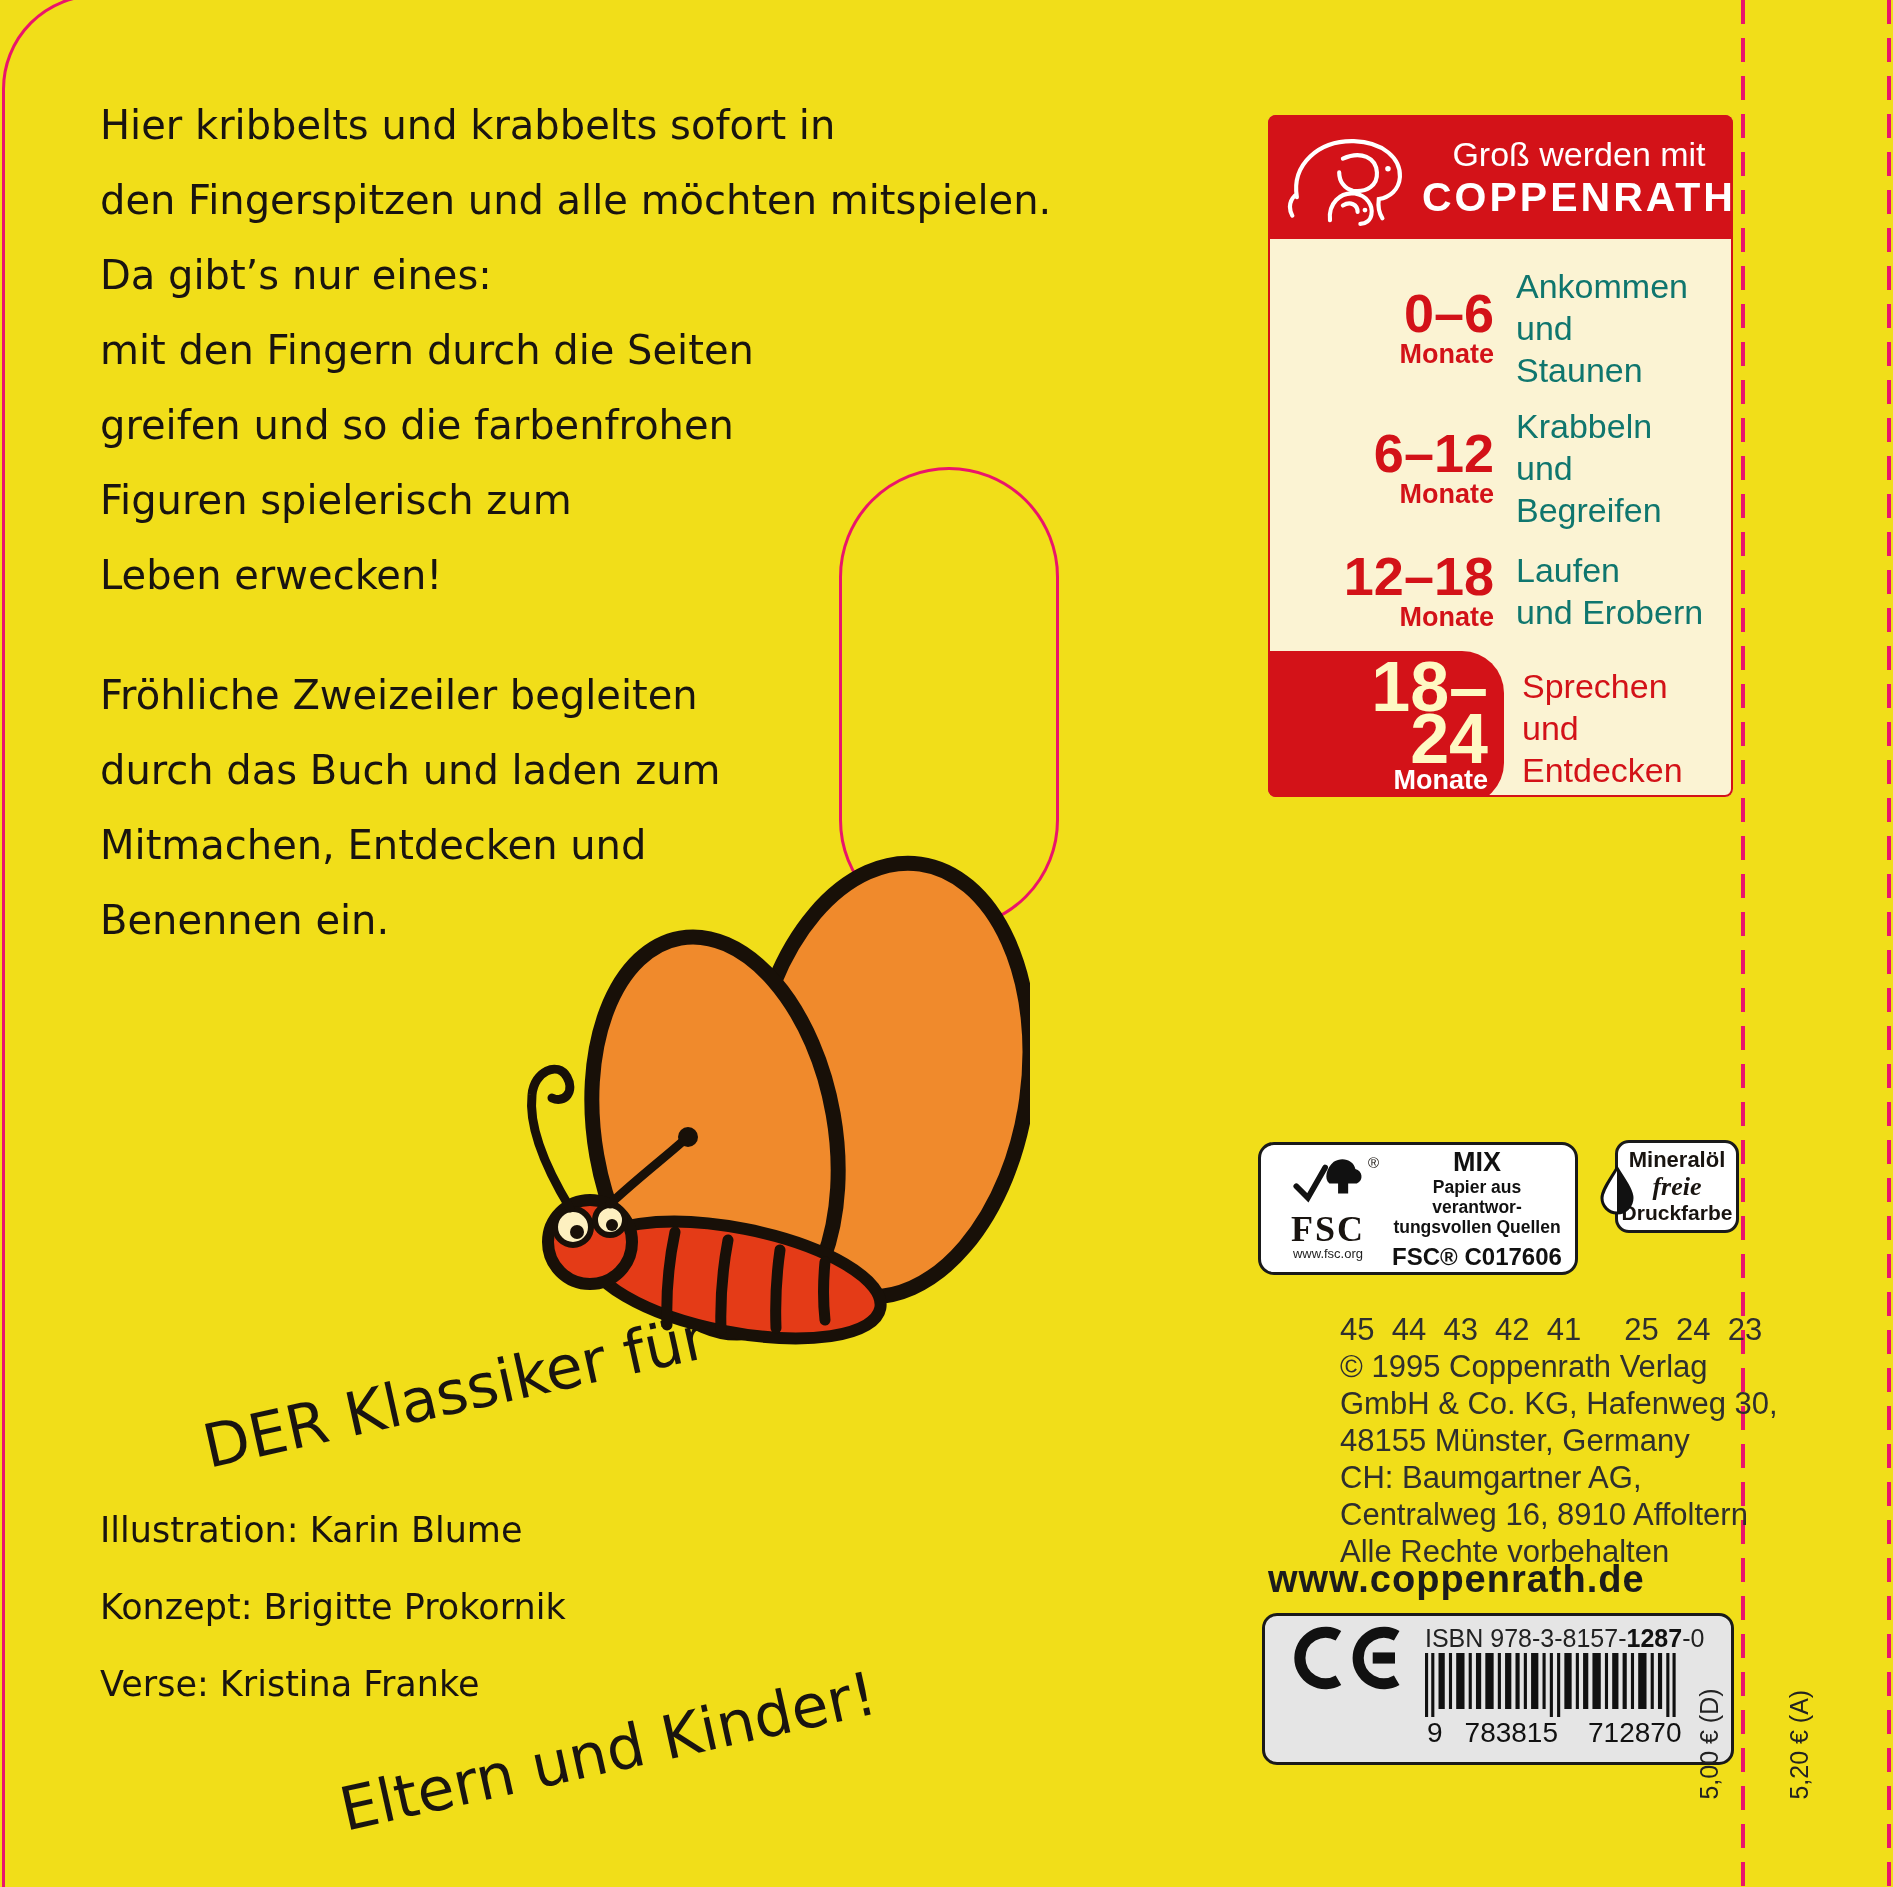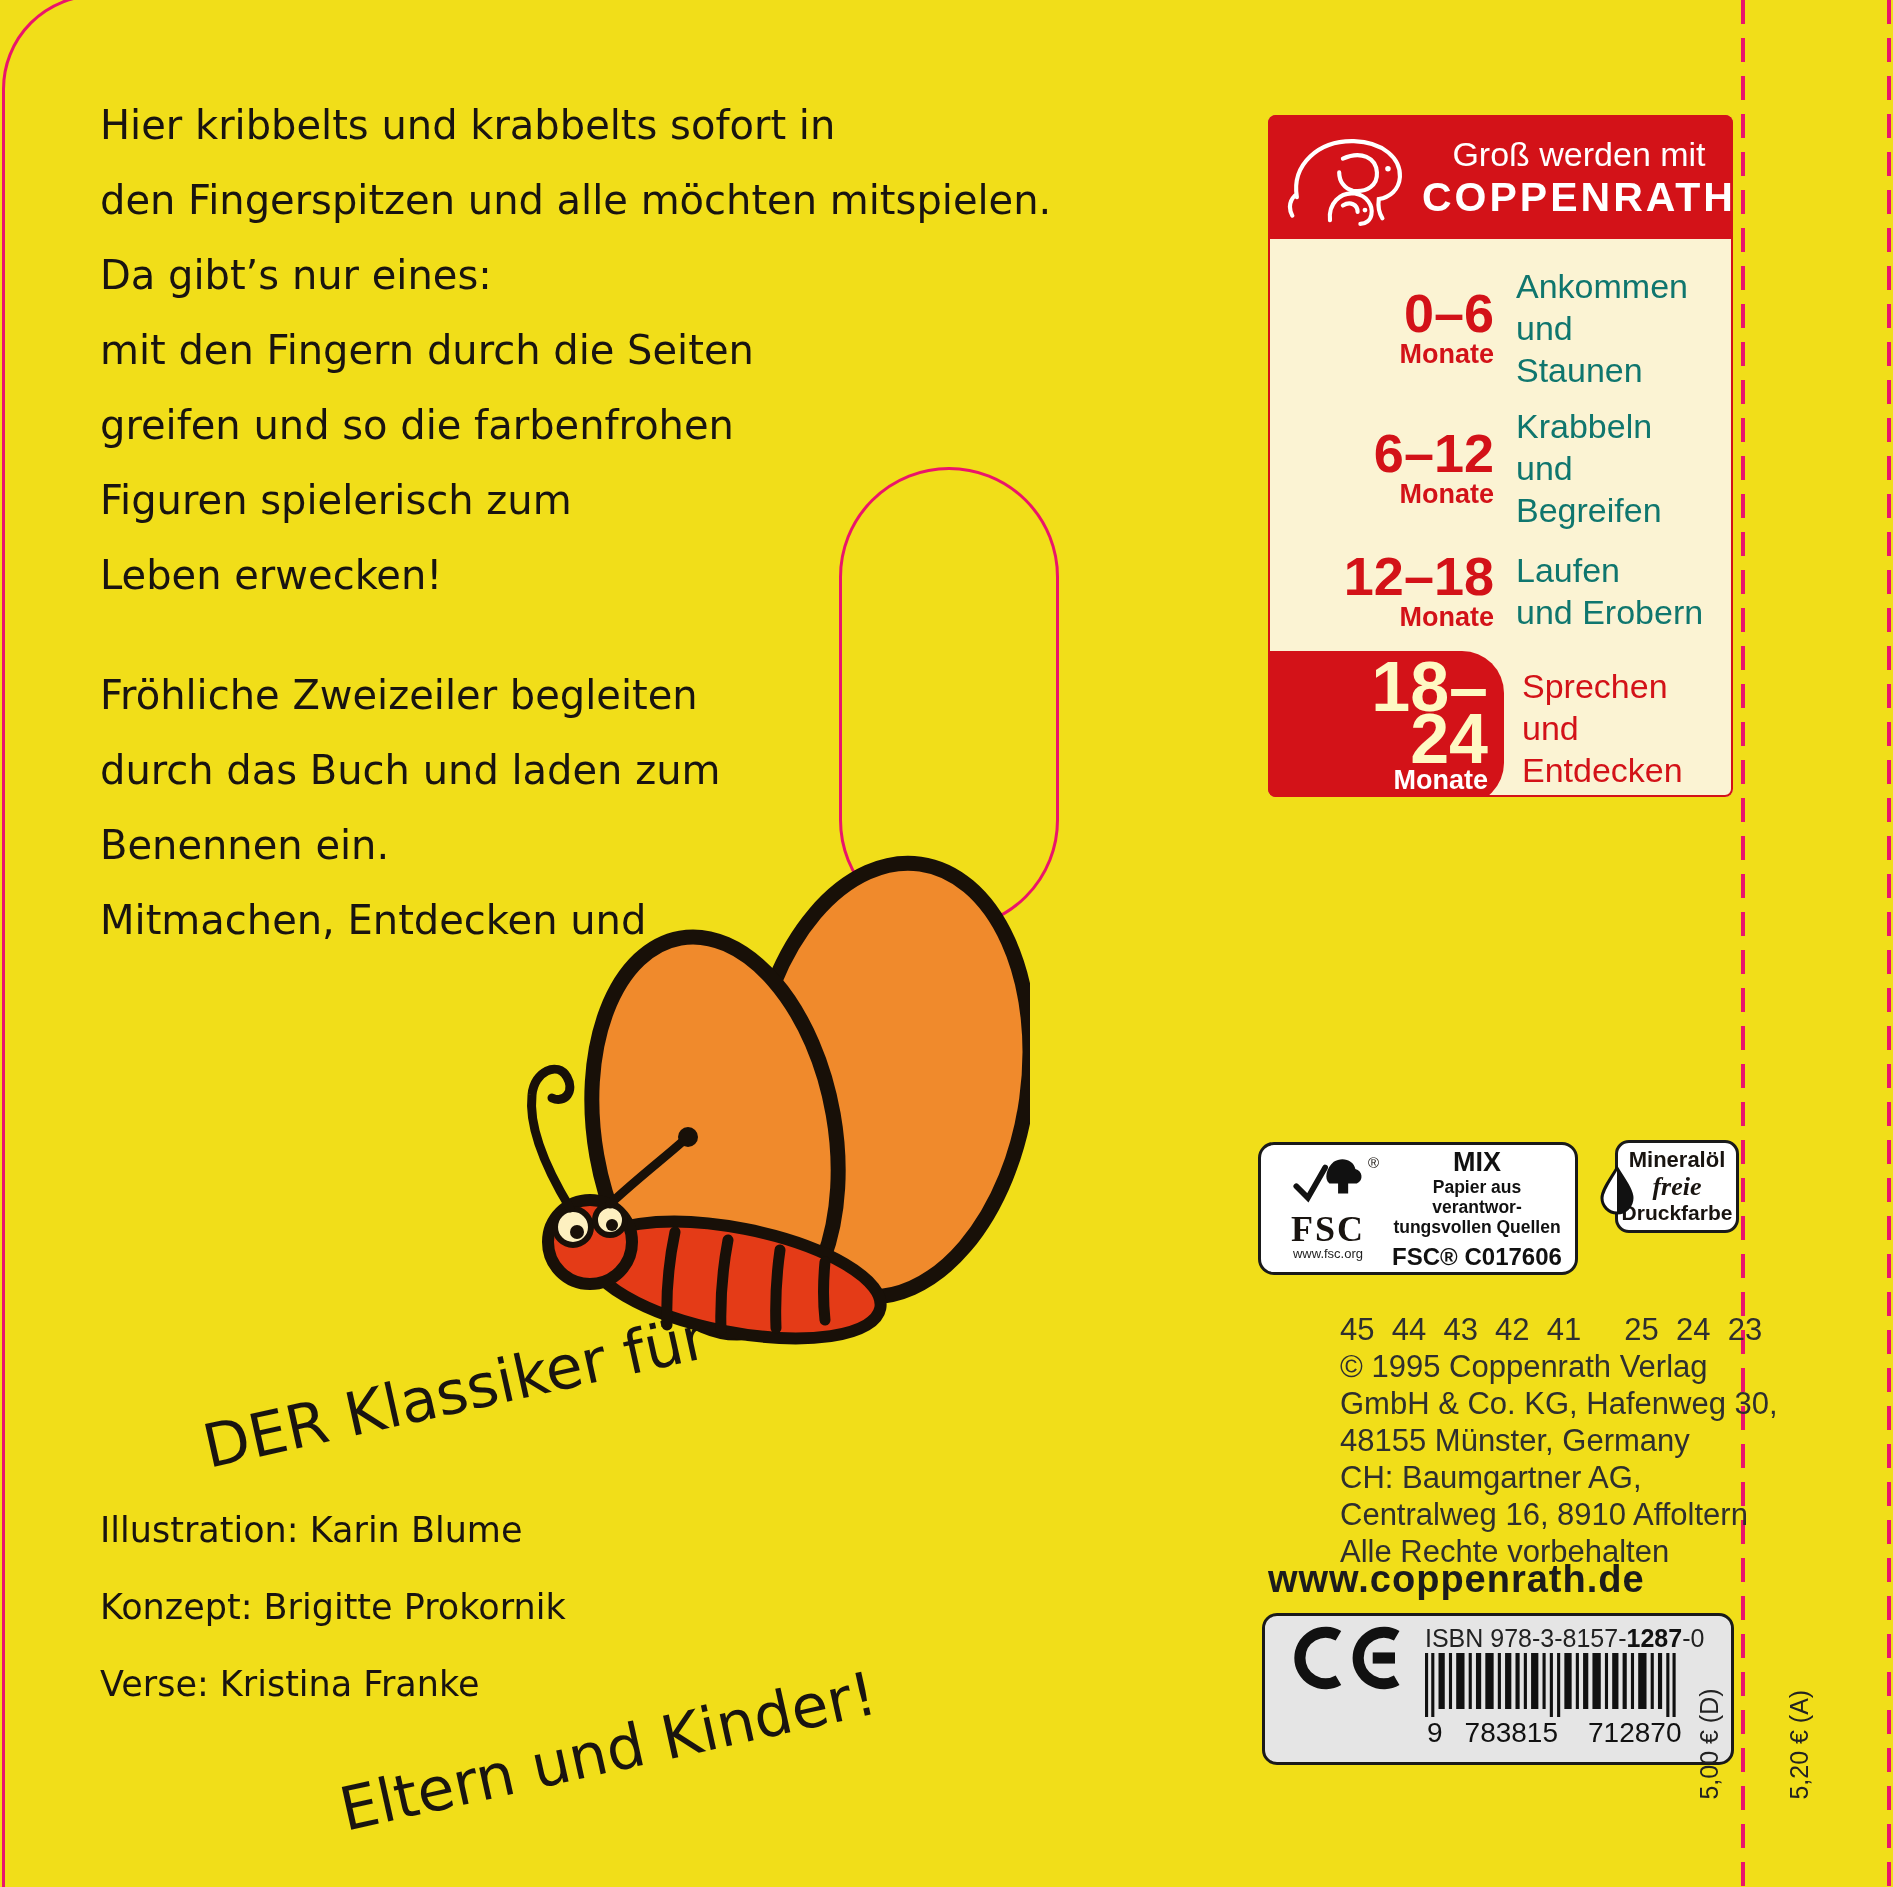--- a/index.html
+++ b/index.html
@@ -139,22 +139,22 @@
     <div class="hw line">Hier kribbelts und krabbelts sofort in</div>
     <div class="hw line">den Fingerspitzen und alle möchten mitspielen.</div>
     <div class="hw line">Da gibt’s nur eines:</div>
     <div class="hw line">mit den Fingern durch die Seiten</div>
     <div class="hw line">greifen und so die farbenfrohen</div>
     <div class="hw line">Figuren spielerisch zum</div>
     <div class="hw line">Leben erwecken!</div>
     <div class="para2">
       <div class="hw line">Fröhliche Zweizeiler begleiten</div>
       <div class="hw line">durch das Buch und laden zum</div>
+      <div class="hw line">Mitmachen, Entdecken und</div>
       <div class="hw line">Benennen ein.</div>
-      <div class="hw line">Mitmachen, Entdecken und</div>
     </div>
   </div>
 
   <div class="tagline hw">
     <div class="t1">DER Klassiker für</div>
     <div class="t2">Eltern und Kinder!</div>
   </div>
 
   <svg class="butterfly" width="560" height="580" viewBox="0 0 560 580">
     <g>

